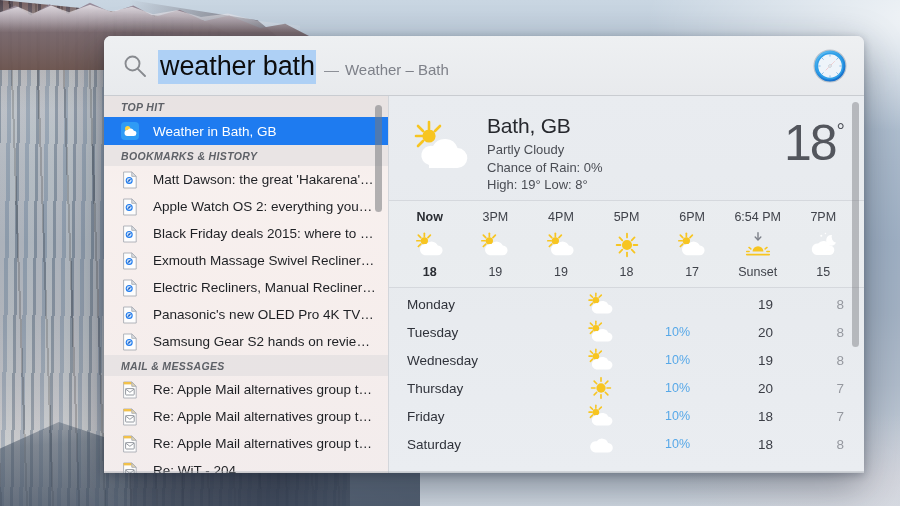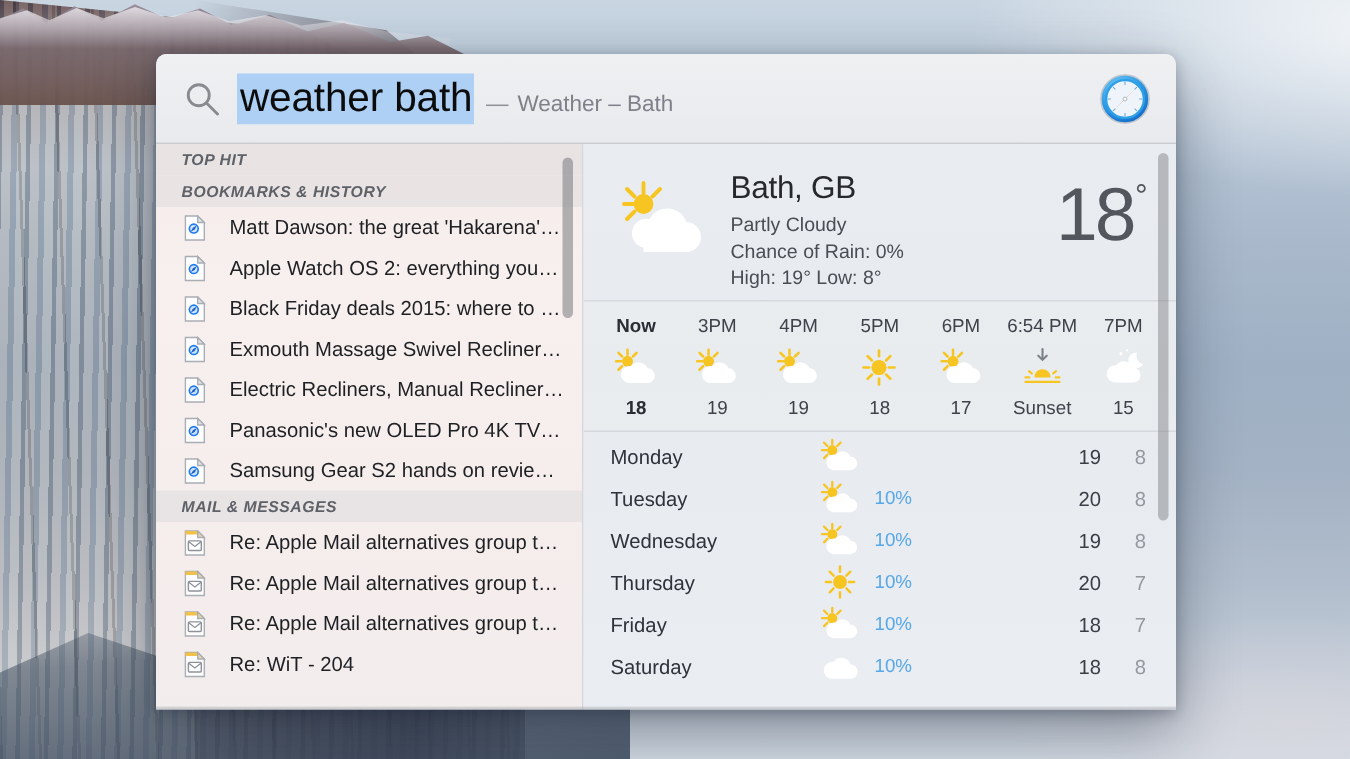--- a/index.html
+++ b/index.html
@@ -83,21 +83,21 @@
     clip-path:polygon(0 30%, 6% 14%, 11% 34%, 17% 10%, 23% 30%, 30% 8%, 37% 28%, 44% 14%, 51% 36%, 59% 24%, 67% 44%, 76% 34%, 86% 56%, 100% 70%, 100% 100%, 0 100%);
   }
   .fg-rock {
     position:absolute; left:0; bottom:0; width:420px; height:120px;
     background:linear-gradient(175deg, rgba(70,84,100,.0) 0%, rgba(64,78,96,.55) 40%, rgba(58,72,92,.85) 100%);
     clip-path:polygon(0 52%, 14% 30%, 26% 44%, 40% 22%, 52% 40%, 64% 28%, 78% 46%, 90% 38%, 100% 56%, 100% 100%, 0 100%);
   }
 
   
   #spotlight {
-    position:absolute; left:104px; top:36px; width:680px; height:437px;
+    position:absolute; left:104px; top:36px; width:760px; height:437px;
     border-radius:7px 7px 0 0;
     box-shadow:0 14px 40px rgba(20,30,45,.40), 0 2px 9px rgba(20,30,45,.28);
     overflow:hidden;
     background:#eceef1;
   }
 
   
   .searchbar {
     height:60px; display:flex; align-items:center; padding:0 16px 0 18px;
     background:linear-gradient(180deg, #eef0f2 0%, #e8eaed 100%);
@@ -166,21 +166,21 @@
   }
   .hour { flex:1 1 0; text-align:center; }
   .hour .h-time { font-size:12.5px; color:#3f424a; margin-bottom:6px; white-space:nowrap;text-align:center; }
   .hour .h-ico { height:30px; display:flex; align-items:center; justify-content:center; }
   .hour .h-ico svg { width:32px; height:28px; }
   .hour .h-val { font-size:12.5px; color:#3f424a; margin-top:5px; }
   .hour.now .h-time, .hour.now .h-val { font-weight:bold; color:#2a2d33; }
 
   .daily { padding:2px 0 0 0; }
   .day {
-    display:flex; align-items:center; height:28px; padding:0 20px 0 18px;
+    display:flex; align-items:center; height:28px; padding:0 20px 0 18px;gap:41px;
   }
   .day .d-name { flex:0 0 138px; font-size:13.5px; color:#2f323a; }
   .day .d-ico { flex:0 0 34px; display:flex; align-items:center; }
   .day .d-ico svg { width:30px; height:24px; }
   .day .d-pop { flex:1 1 auto; font-size:12.5px; color:#57a8e8; padding-left:4px; }
   .day .d-hi { flex:0 0 34px; text-align:right; font-size:13.5px; color:#3b3e46; }
   .day .d-lo { flex:0 0 30px; text-align:right; font-size:13.5px; color:#95989f; }
 
   .wx-scroll {
     position:absolute; right:5px; top:6px; width:7px; height:245px;
@@ -244,20 +244,28 @@
       <polygon points="19.4,16.6 25,11 16.6,19.4" fill="#f2f4f6"></polygon>
       <circle cx="18" cy="18" r="1.3" fill="#fff" stroke="#9aa3ad" stroke-width=".5"></circle>
     </svg>
   </div>
 
   <div class="panes">
 
     <div class="sidebar">
       <div class="results" id="results-list">
           <div class="group-head">TOP HIT</div>
+          <div class="row selected tophit">
+            <span class="ico"><svg viewBox="0 0 20 20">
+        <rect x="0" y="0" width="20" height="20" rx="4.4" fill="#2f9bf5"></rect>
+        <circle cx="7.4" cy="7.4" r="2.9" fill="#ffd23f"></circle>
+        <path d="M7 15.6h7.1a2.9 2.9 0 0 0 .2-5.8 3.9 3.9 0 0 0-6.8-.9 2.8 2.8 0 0 0-.5 6.7z" fill="#fff"></path>
+              </svg></span>
+            <span class="lbl">Weather in Bath, GB</span>
+          </div>
           <div class="group-head">BOOKMARKS &amp; HISTORY</div>
           <div class="row">
             <span class="ico"><svg viewBox="0 0 18 18">
         <path d="M2.6 1h8.2l4.4 4.3V17H2.6z" fill="#fdfdfd" stroke="#a9adb4" stroke-width=".9"></path>
         <path d="M10.8 1v4.3h4.4z" fill="#dfe2e6" stroke="#a9adb4" stroke-width=".9"></path>
         <circle cx="8.2" cy="9.4" r="3.5" fill="#1e7bf0"></circle>
         <circle cx="8.2" cy="9.4" r="2.4" fill="#cfe4fb"></circle>
         <polygon points="10.2,7.4 8.8,10 6.2,11.4 7.6,8.8" fill="#1e5fc0"></polygon>
               </svg></span>
             <span class="lbl">Matt Dawson: the great 'Hakarena'…</span>

